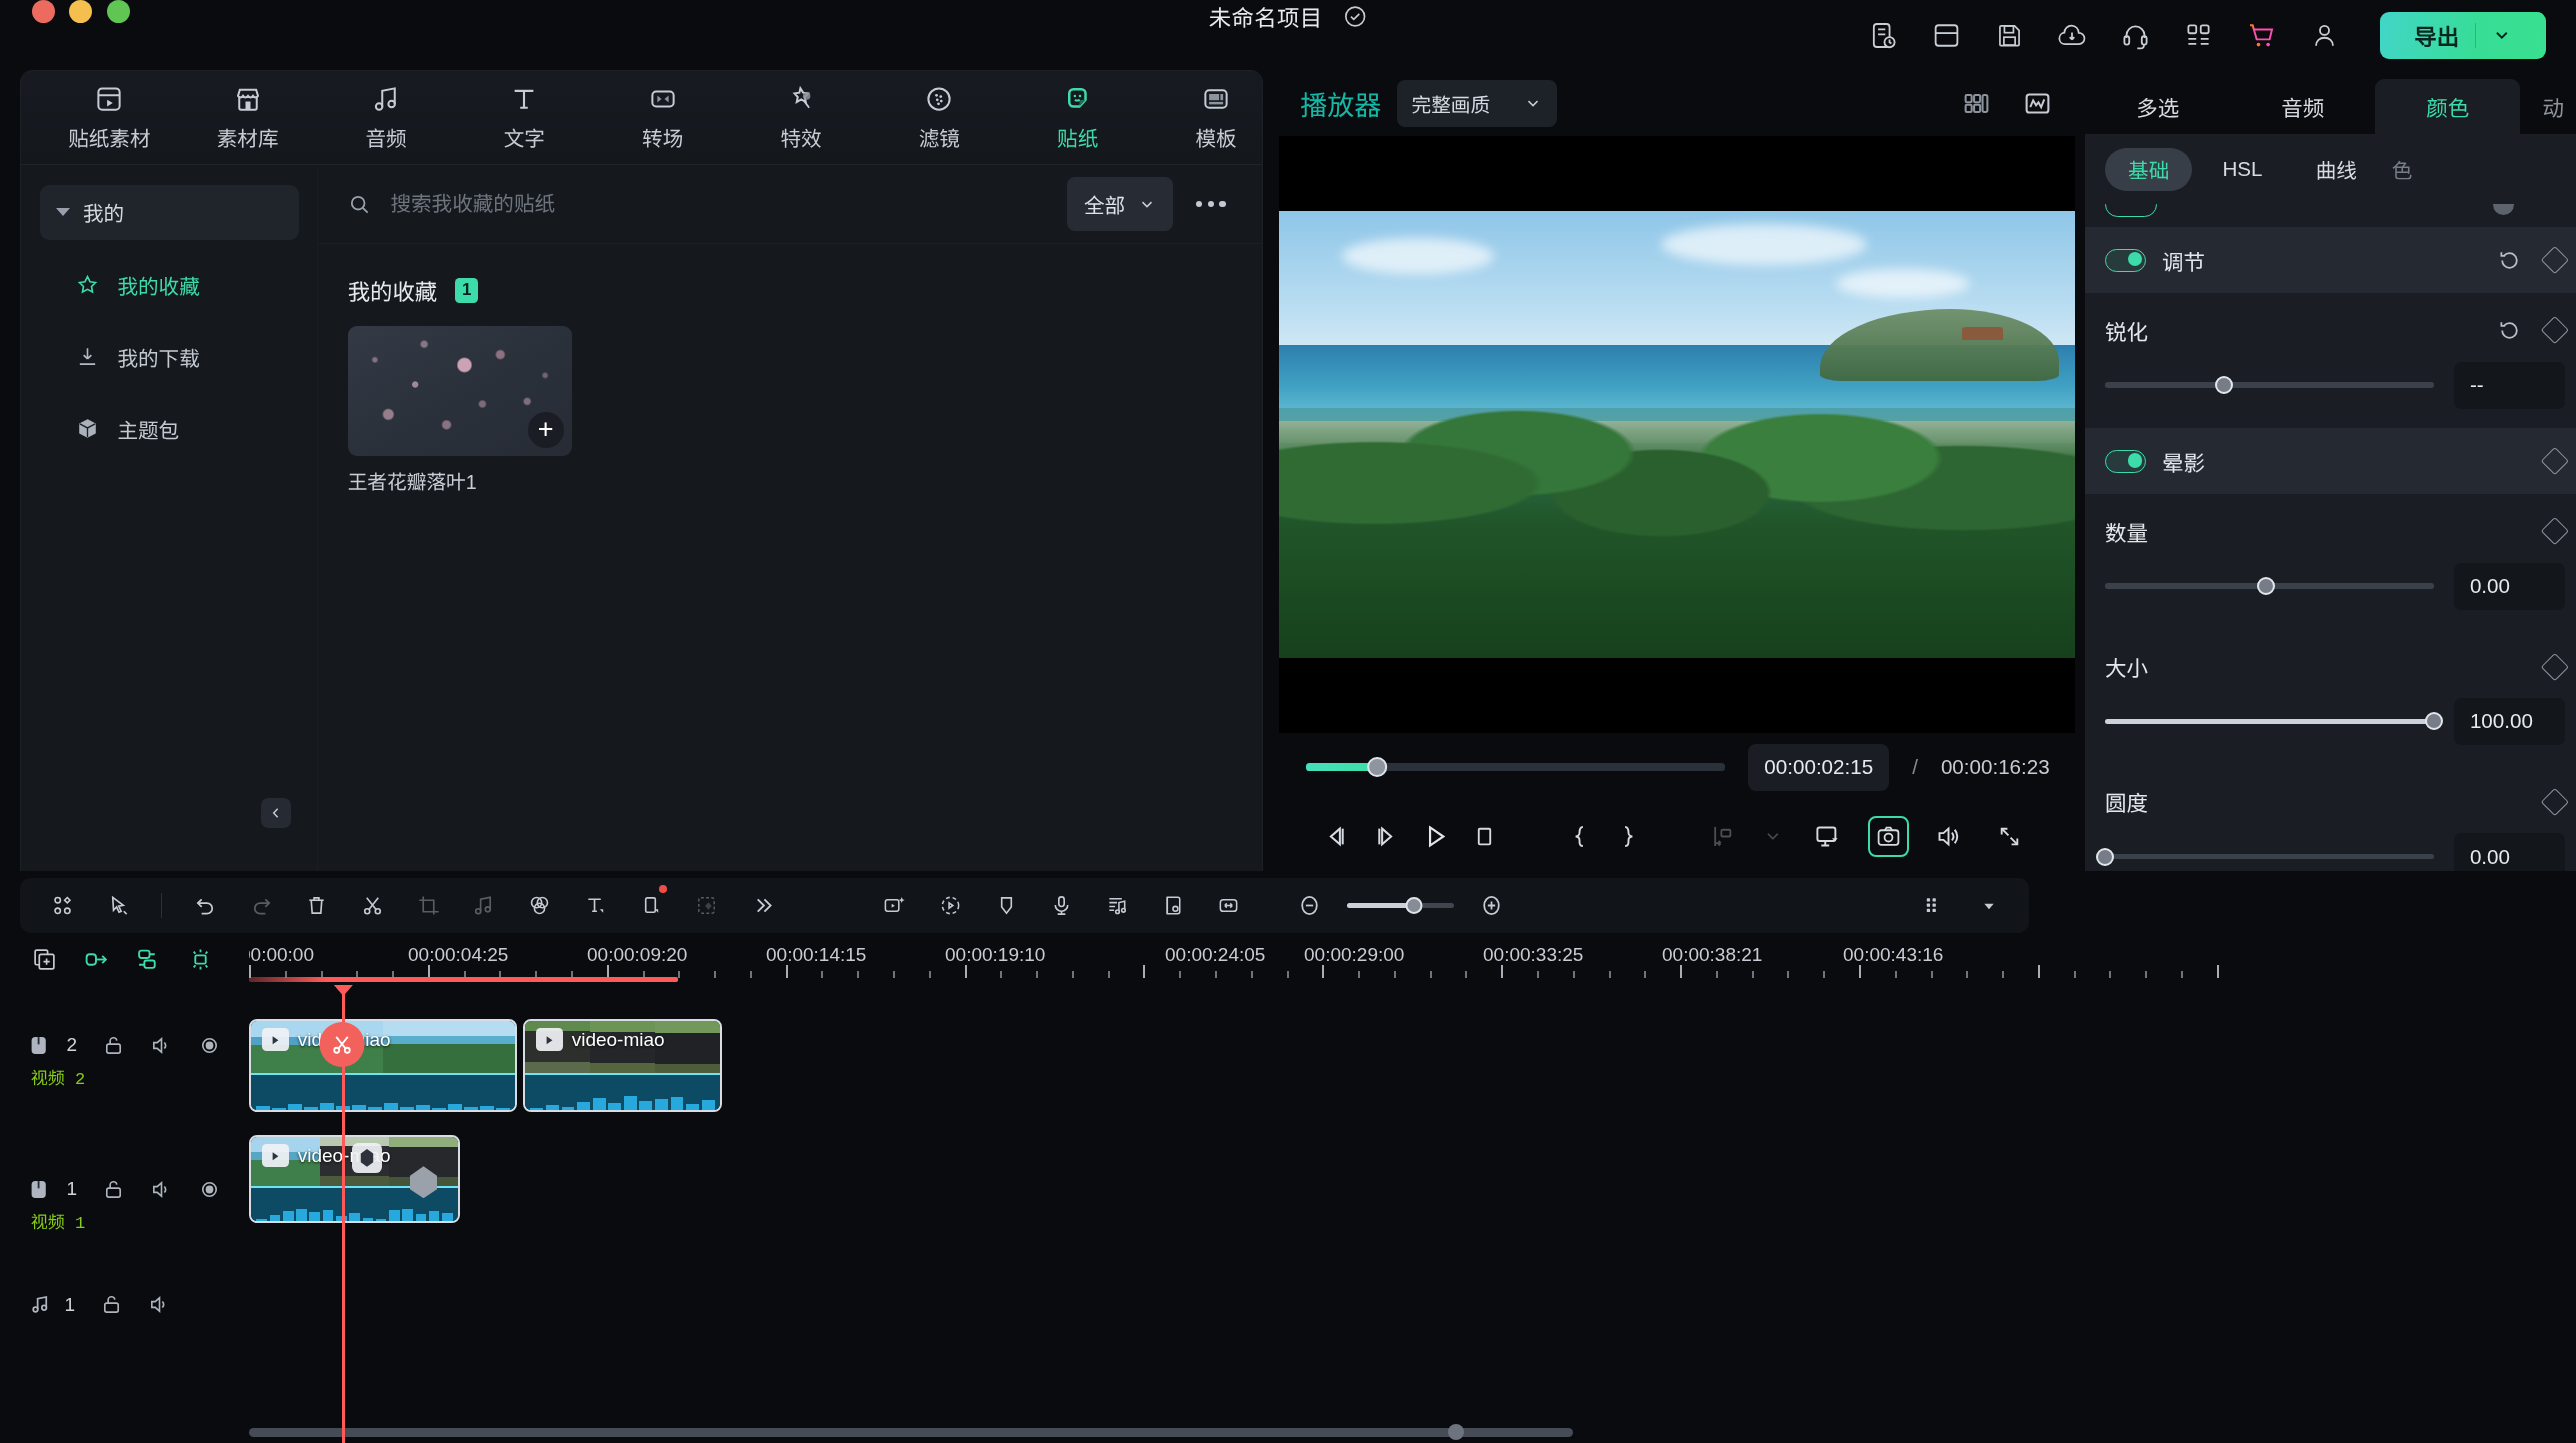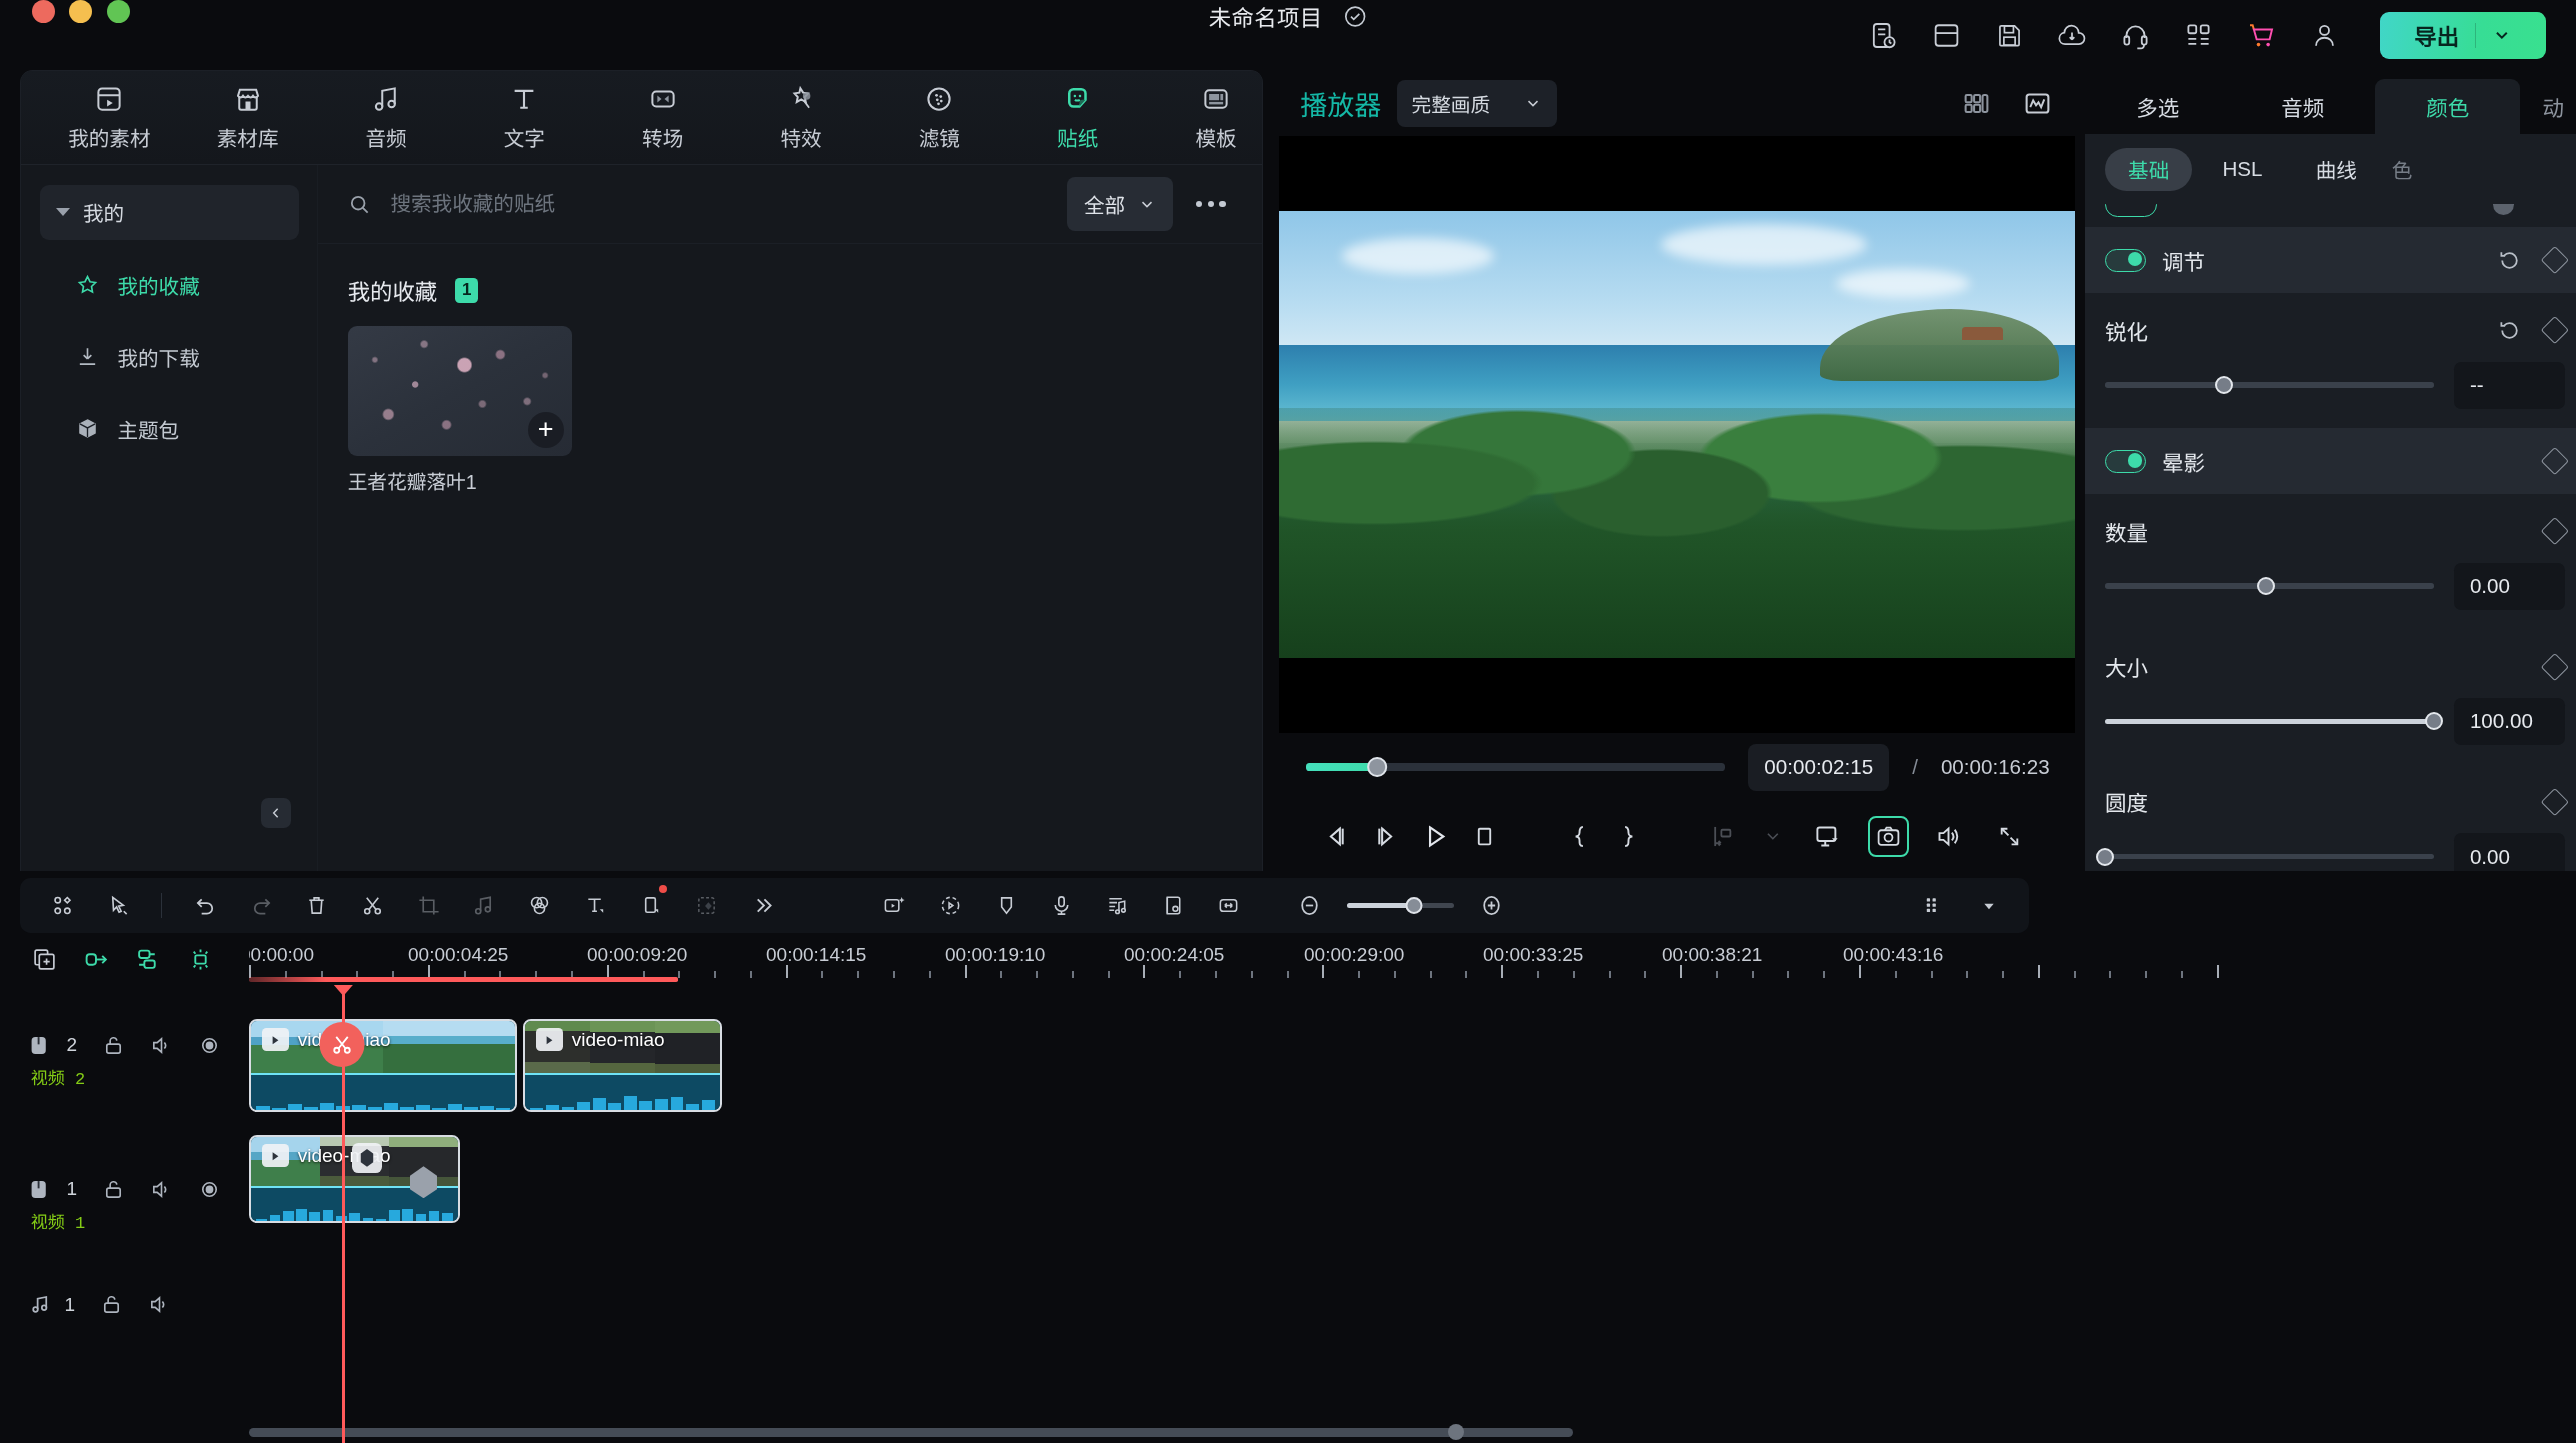--- a/index.html
+++ b/index.html
@@ -504,21 +504,21 @@
 
       <div class="lib-tabs">
         <div class="lib-tab">
           <span>
             <svg width="30" height="30" viewBox="0 0 24 24" fill="none" stroke="#c7ccd4" stroke-width="1.6">
               <rect x="3.5" y="3.5" width="17" height="17" rx="3"></rect>
                 <path d="M3.5 9h17"></path>
                 <path d="M10.5 12.5l4.5 2.7-4.5 2.7z" fill="#c7ccd4" stroke="none"></path>
             </svg>
           </span>
-          <span class="lt-label">我的素材</span>
+          <span class="lt-label">贴纸素材</span>
         </div>
         <div class="lib-tab">
           <span>
             <svg width="30" height="30" viewBox="0 0 24 24" fill="none" stroke="#c7ccd4" stroke-width="1.6">
               <path d="M5 9.5V19a1.5 1.5 0 001.5 1.5h11A1.5 1.5 0 0019 19V9.5"></path>
               <path d="M4 9.5l1.5-5h13l1.5 5c-1.3 1.6-3 1.6-4 0-1 1.6-2.7 1.6-4 0-1.3 1.6-3 1.6-4 0-1 1.6-2.7 1.6-4 0z"></path>
               <rect x="10" y="14" width="4" height="6.5" fill="#c7ccd4" stroke="none"></rect>
             </svg>
           </span>
           <span class="lt-label">素材库</span>
@@ -1141,21 +1141,21 @@
             </span>
           </div>
         </div>
         <div class="tl-ruler-wrap">
           <div class="tl-ruler">
             <div class="ruler-label" style="left:-9px;">00:00:00</div>
             <div class="ruler-label" style="left:159px;">00:00:04:25</div>
             <div class="ruler-label" style="left:338px;">00:00:09:20</div>
             <div class="ruler-label" style="left:517px;">00:00:14:15</div>
             <div class="ruler-label" style="left:696px;text-align:right;">00:00:19:10</div>
-            <div class="ruler-label" style="left:875px;">00:00:24:05</div>
+            <div class="ruler-label" style="left:916px;">00:00:24:05</div>
             <div class="ruler-label" style="left:1055px;">00:00:29:00</div>
             <div class="ruler-label" style="left:1234px;">00:00:33:25</div>
             <div class="ruler-label" style="left:1413px;">00:00:38:21</div>
             <div class="ruler-label" style="left:1594px;">00:00:43:16</div>
             <div id="tick-holder">
                 <div class="tick major" style="left: 0px;"></div>
                 <div class="tick minor" style="left: 36px;"></div>
                 <div class="tick minor" style="left: 72px;"></div>
                 <div class="tick minor" style="left: 107px;"></div>
                 <div class="tick minor" style="left: 143px;"></div>

